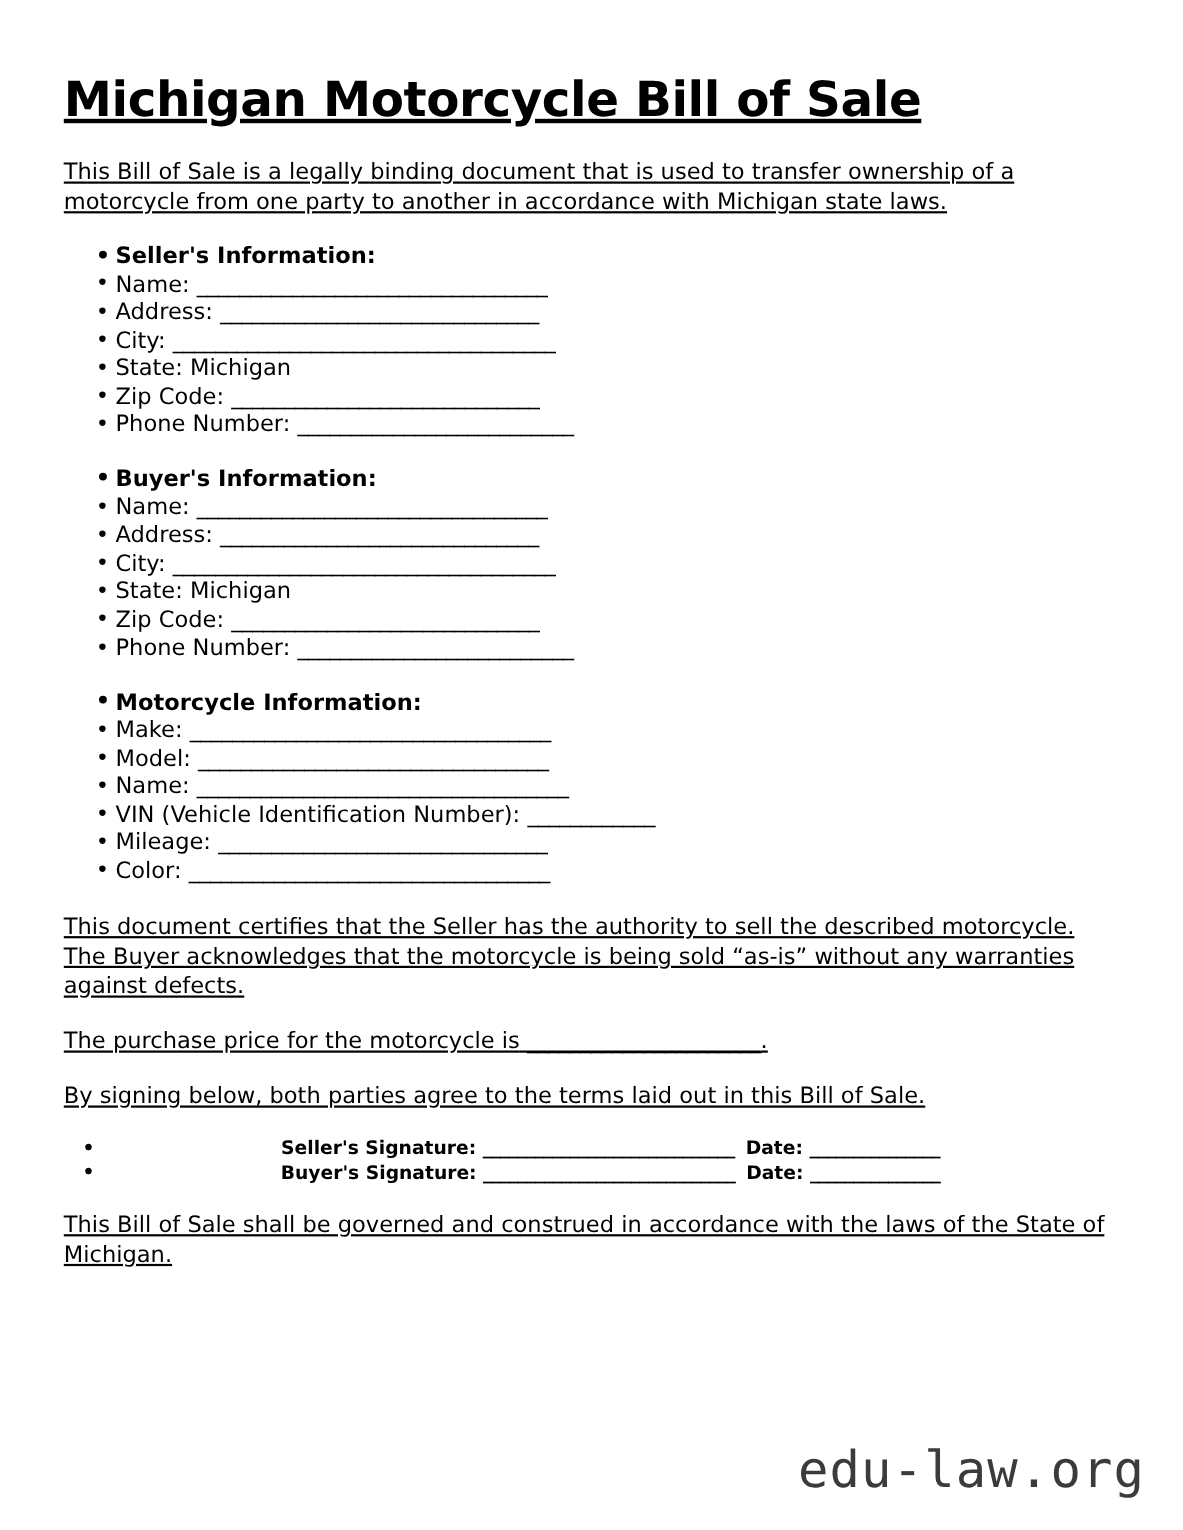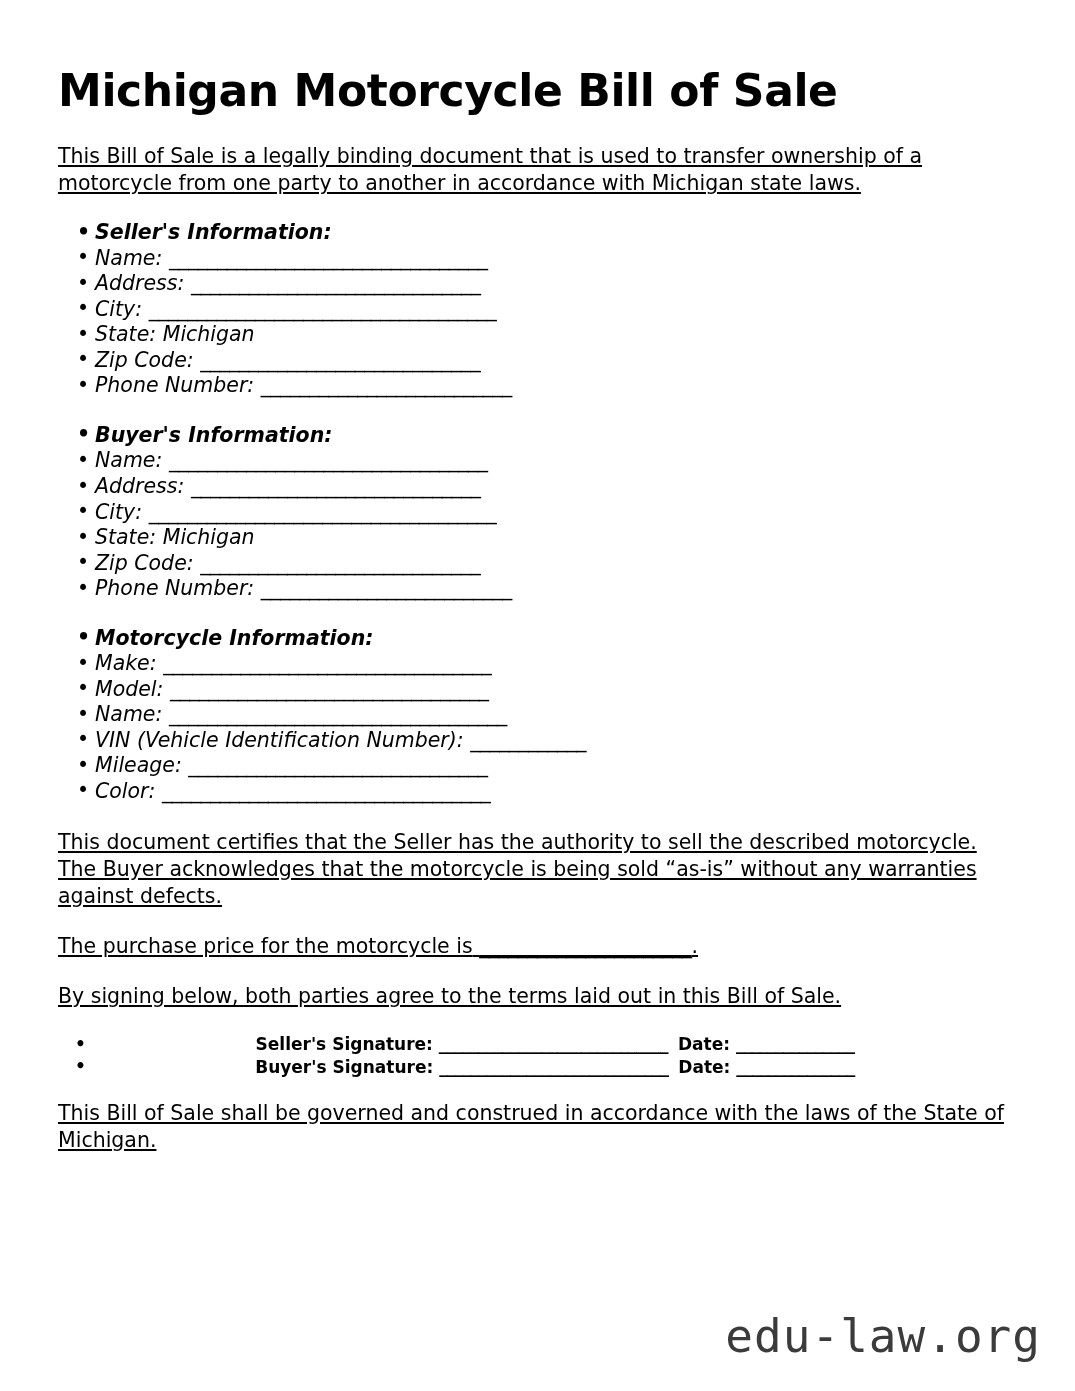--- a/index.html
+++ b/index.html
@@ -23,36 +23,36 @@
     height: 1391px;
     box-sizing: border-box;
     padding: 58px 58px 0 58px;
   }
   .doc-title {
     font-size: 44px;
     font-weight: bold;
     letter-spacing: -0.4px;
     line-height: 1.12;
     margin: 8px 0 28px 0;
+    text-decoration: underline;
   }
   p.para {
     font-size: 20.5px;
     line-height: 1.32;
     margin: 1px 0 23px 0;
     max-width: 955px;
     text-decoration: underline;
   }
   p.para.tight {
     margin-bottom: 22px;
   }
   ul.blank-list {
     list-style: none;
-    margin: 2px;
+    margin: 12px;
     padding: 0;
-    font-style: italic;
   }
   ul.blank-list li {
     position: relative;
     padding-left: 35px;
     font-size: 20.5px;
     line-height: 1.245;
     white-space: nowrap;
   }
   ul.blank-list li::before {
     content: "\2022";

